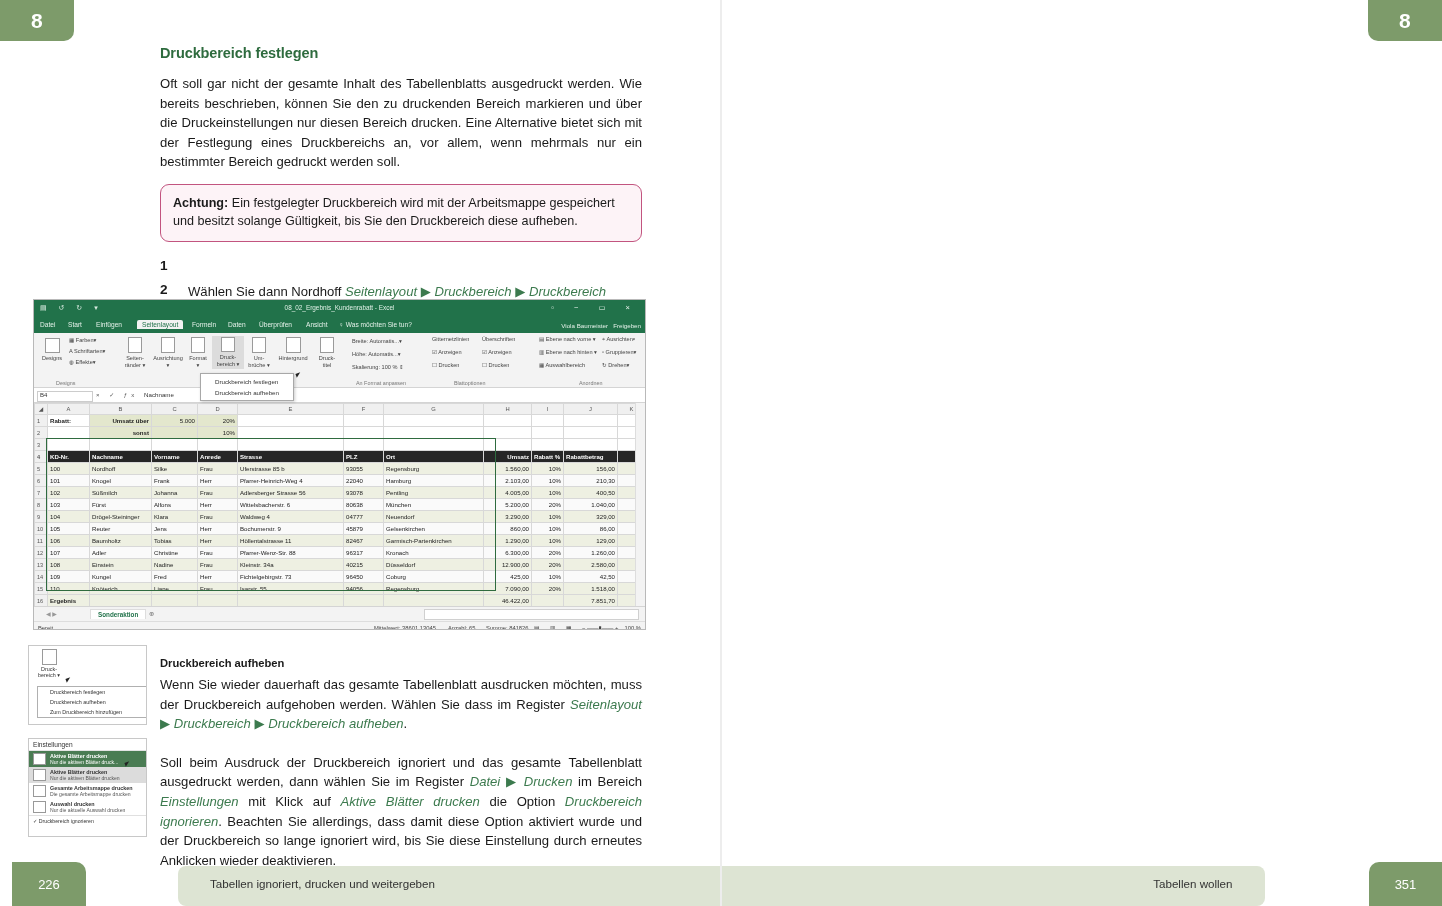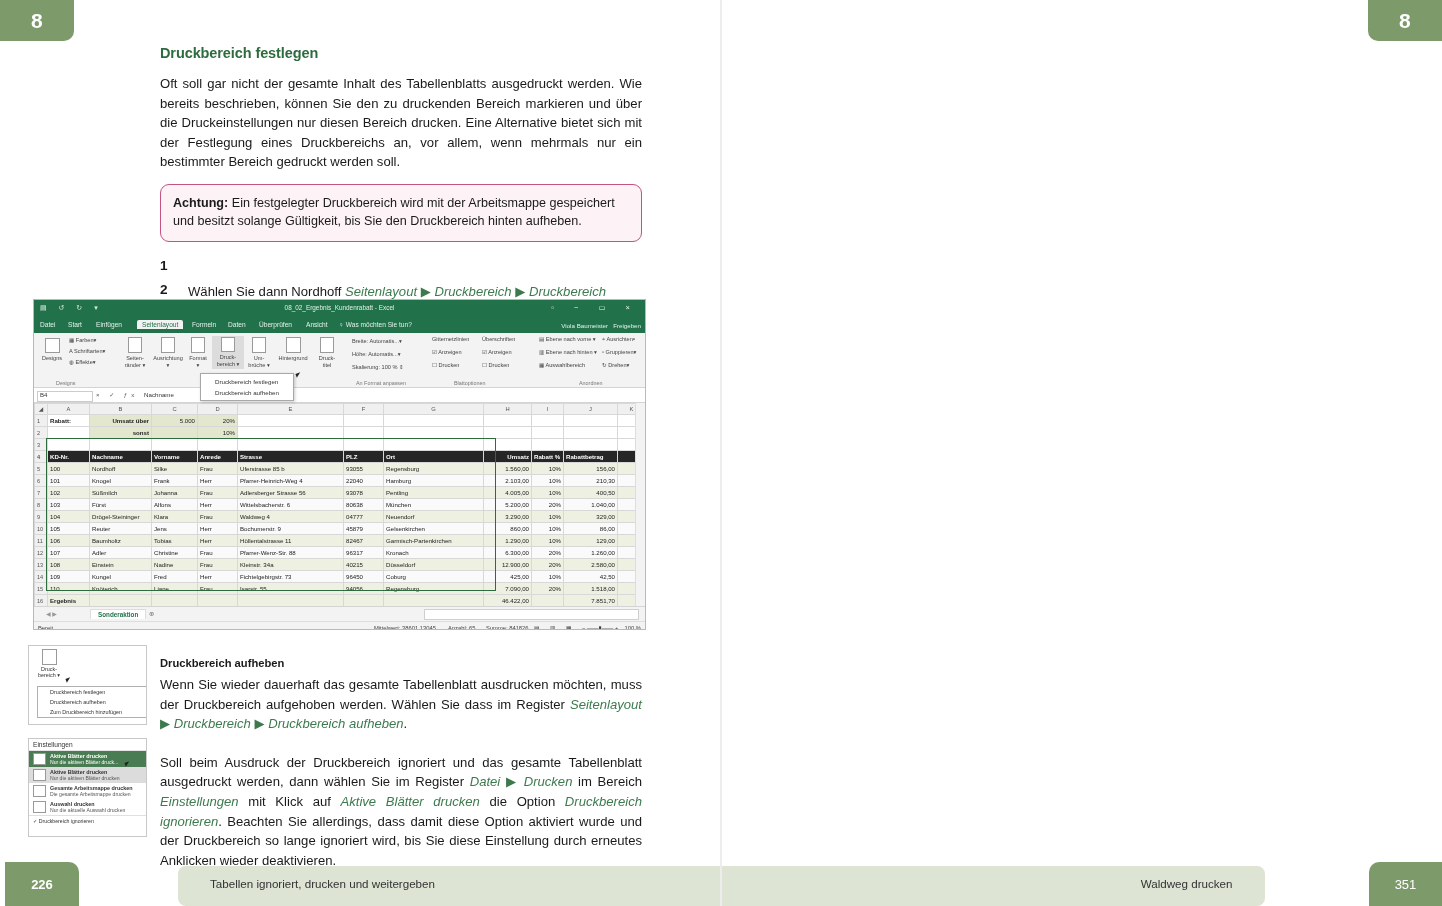--- a/index.html
+++ b/index.html
@@ -150,21 +150,21 @@
   <div class="page left">
 
     <div class="chaptertab">8</div>
 
 
     <div class="lcol">
       <h2 class="sec">Druckbereich festlegen</h2>
       <p class="body">Oft soll gar nicht der gesamte Inhalt des Tabellenblatts ausgedruckt werden. Wie bereits beschrieben, können Sie den zu druckenden Bereich markieren und über die Druckeinstellungen nur diesen Bereich drucken. Eine Alternative bietet sich mit der Festlegung eines Druckbereichs an, vor allem, wenn mehrmals nur ein bestimmter Bereich gedruckt werden soll.</p>
 
       <div class="notebox">
-        <b>Achtung:</b><span> Ein festgelegter Druckbereich wird mit der Arbeitsmappe gespeichert und besitzt solange Gültigkeit, bis Sie den Druckbereich hinten aufheben.</span>
+        <b>Achtung:</b><span> Ein festgelegter Druckbereich wird mit der Arbeitsmappe gespeichert und besitzt solange Gültigkeit, bis Sie den Druckbereich diese aufheben.</span>
       </div>
 
       <div class="steps">
         <div class="step">
           <div class="stepnum">1</div>
         </div>
         <div class="step">
           <div class="stepnum">2</div>
           <div class="steptxt"><span>Wählen Sie dann Nordhoff </span><span class="gi">Seitenlayout</span><span class="arr"> ▶ </span><span class="gi">Druckbereich</span><span class="arr"> ▶ </span><span class="gi">Druckbereich festlegen</span><span>.</span></div>
         </div>
@@ -575,30 +575,30 @@
     </div>
 
     <div style="position:absolute;left:160px;top:657px;width:482px;">
       <h3 class="sub">Druckbereich aufheben</h3>
       <p class="body"><span>Wenn Sie wieder dauerhaft das gesamte Tabellenblatt ausdrucken möchten, muss der Druckbereich aufgehoben werden. Wählen Sie dass im Register </span><span class="gi">Seitenlayout</span><span class="arr"> ▶ </span><span class="gi">Druckbereich</span><span class="arr"> ▶ </span><span class="gi">Druckbereich aufheben</span><span>.</span></p>
       <p class="body" style="margin-top:19px;"><span>Soll beim Ausdruck der Druckbereich ignoriert und das gesamte Tabellenblatt ausgedruckt werden, dann wählen Sie im Register </span><span class="gi">Datei</span><span class="arr"> ▶ </span><span class="gi">Drucken</span><span> im Bereich </span><span class="gi">Einstellungen</span><span> mit Klick auf </span><span class="gi">Aktive Blätter drucken</span><span> die Option </span><span class="gi">Druckbereich ignorieren</span><span>. Beachten Sie allerdings, dass damit diese Option aktiviert wurde und der Druckbereich so lange ignoriert wird, bis Sie diese Einstellung durch erneutes Anklicken wieder deaktivieren.</span></p>
     </div>
 
     <div class="footer">
       <div class="fbar" style="left:178px;width:543px;border-radius:8px 0 0 8px;"></div>
-      <div class="fnum" style="left:5px;border-radius:0 10px 0 0;font-weight:bold;">226</div>
+      <div class="fnum" style="left:12px;border-radius:0 10px 0 0;">226</div>
       <div class="ftxt" style="left:210px;">Tabellen ignoriert, drucken und weitergeben</div>
     </div>
   </div>
 
   <div class="page right">
 
     <div class="chaptertab r">8</div>
 
     <div class="footer">
       <div class="fbar" style="left:0;width:543px;border-radius:0 8px 8px 0;"></div>
       <div class="fnum" style="right:0;border-radius:10px 0 0 0;">351</div>
-      <div class="ftxt" style="right:210px;">Waldweg drucken</div>
+      <div class="ftxt" style="right:210px;">Tabellen wollen</div>
     </div>
   </div>
 </div>
 
 <div class="gutter"></div>
 
 </body></html>

